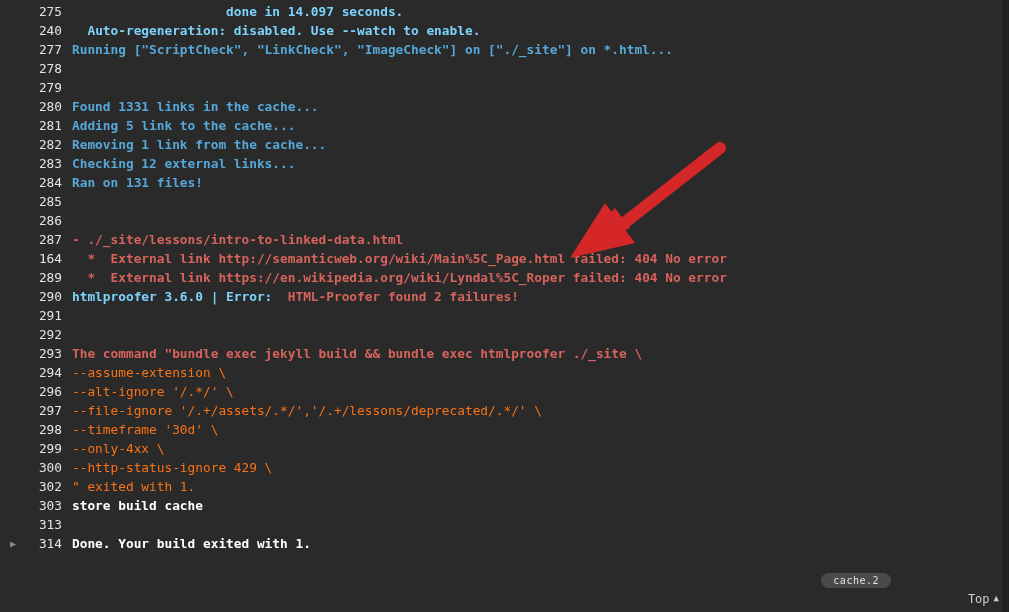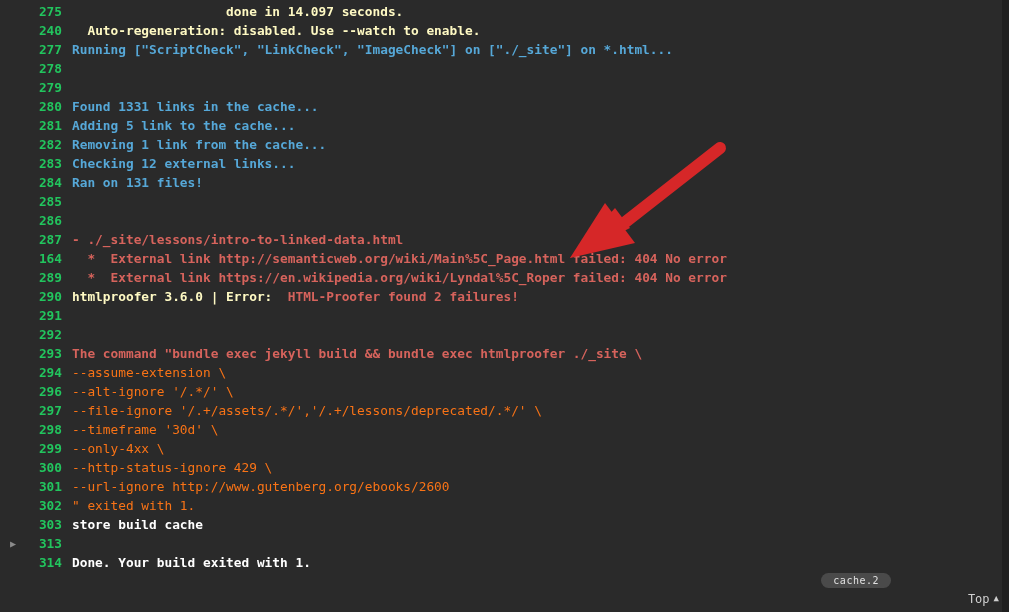--- a/index.html
+++ b/index.html
@@ -34,29 +34,28 @@
     display: flex;
     align-items: flex-start;
     line-height: 19px;
     height: 19px;
     white-space: pre;
   }
   .lineno {
     width: 62px;
     text-align: right;
     padding-right: 10px;
-    color: #22c55e;
+    color: #e5e5e5;
     flex: 0 0 auto;
     user-select: none;
-    font-weight: bold;
   }
   .content {
     flex: 1 1 auto;
   }
-  .c-white { color: #fef9c3; font-weight: 600; }
+  .c-white { color: #7dd3fc; font-weight: 600; }
   .c-gray  { color: #f97316; }
   .c-blue  { color: #56a8d8; font-weight: 600; }
   .c-red   { color: #d6635c; font-weight: 600; }
   .bold-line { color: #ffffff; font-weight: 700; }
 
   .top-btn {
     position: absolute;
     right: 10px;
     bottom: 6px;
     color: #cfcfcf;
@@ -122,21 +121,20 @@
       <div class="line"><span class="lineno">290</span><span class="content"><span class="c-white">htmlproofer 3.6.0 | Error:  </span><span class="c-red">HTML-Proofer found 2 failures!</span></span></div>
       <div class="line"><span class="lineno">291</span><span class="content"></span></div>
       <div class="line"><span class="lineno">292</span><span class="content"></span></div>
       <div class="line"><span class="lineno">293</span><span class="content"><span class="c-red">The command "bundle exec jekyll build &amp;&amp; bundle exec htmlproofer ./_site \</span></span></div>
       <div class="line"><span class="lineno">294</span><span class="content"><span class="c-gray">--assume-extension \</span></span></div>
       <div class="line"><span class="lineno">296</span><span class="content"><span class="c-gray">--alt-ignore '/.*/' \</span></span></div>
       <div class="line"><span class="lineno">297</span><span class="content"><span class="c-gray">--file-ignore '/.+/assets/.*/','/.+/lessons/deprecated/.*/' \</span></span></div>
       <div class="line"><span class="lineno">298</span><span class="content"><span class="c-gray">--timeframe '30d' \</span></span></div>
       <div class="line"><span class="lineno">299</span><span class="content"><span class="c-gray">--only-4xx \</span></span></div>
       <div class="line"><span class="lineno">300</span><span class="content"><span class="c-gray">--http-status-ignore 429 \</span></span></div>
-      <div class="line"><span class="lineno">301</span><span class="content"><span class="c-gray">--url-ignore http://www.gutenberg.org/ebooks/2600</span></span></div>
       <div class="line"><span class="lineno">302</span><span class="content"><span class="c-gray">" exited with 1.</span></span></div>
       <div class="line"><span class="lineno">303</span><span class="content"><span class="bold-line">store build cache</span></span></div>
       <div class="line"><span class="lineno">313</span><span class="content"></span></div>
       <div class="line"><span class="lineno">314</span><span class="content"><span class="bold-line">Done. Your build exited with 1.</span></span></div>
     </div>
 
   <div class="cache-badge">cache.2</div>
 
   <div class="top-btn">
     <span>Top</span>

